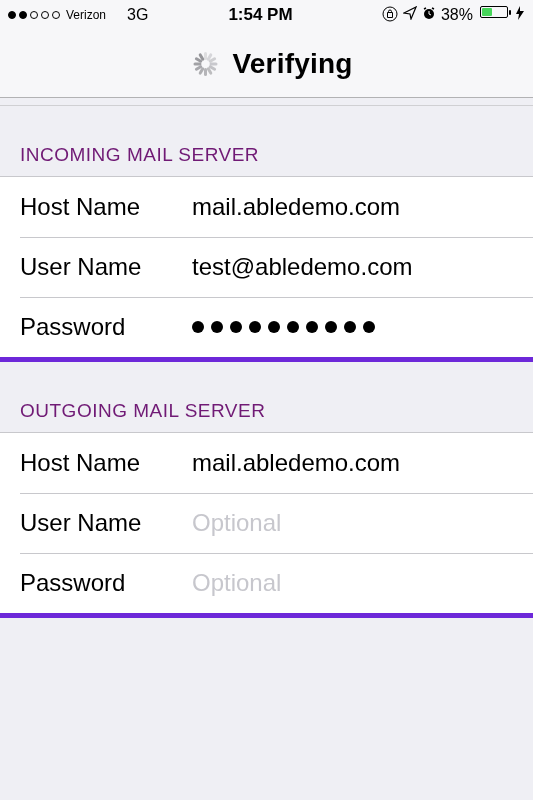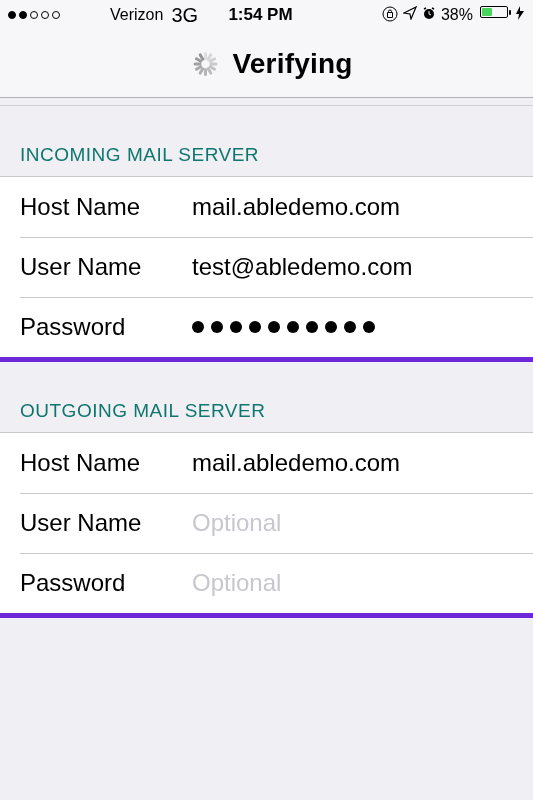--- a/index.html
+++ b/index.html
@@ -20,22 +20,22 @@
       padding:0 8px;
       position:relative;
     }
     .sb-left { display:flex; align-items:center; gap:6px; }
     .signal { display:flex; gap:3px; align-items:center; }
     .signal .dot {
       width:8px; height:8px; border-radius:50%;
       border:1px solid #000;
     }
     .signal .dot.fill { background:#000; }
-    .sb-carrier { font-size:16px;margin-left:44px; }
-    .sb-net { font-size:20px; margin-left:2px; }
+    .sb-carrier { font-size:12px; }
+    .sb-net { font-size:16px; margin-left:15px; }
     .sb-center {
       position:absolute; left:0; right:12px;
       text-align:center; font-weight:600; font-size:17px;
       pointer-events:none;
     }
     .sb-right { margin-left:auto; display:flex; align-items:flex-start; gap:5px; }
     .sb-icon { display:inline-flex; }
     .battery {
       width:28px; height:12px; border:1px solid #000; border-radius:2px;
       position:relative; margin:0 2px;
@@ -63,21 +63,21 @@
     .spinner .tick {
       position:absolute; left:12px; top:1px;
       width:3px; height:8px;
       background:#8e8e93; border-radius:2px;
       transform-origin:1.5px 12px;
     }
     .underbar { height:8px; background:#efeff4; border-bottom:1px solid #d0d0d3; }
     
     .section-header {
       padding:38px 20px 10px;
-      color:#0f766e;
+      color:#701a75;
       font-size:19px;
       letter-spacing:0.5px;
       text-transform:uppercase;
     }
     .list {
       background:#fff;
       border-top:1px solid #c8c8cc;
       border-bottom:5px solid #6d28d9;
     }
     .row {

